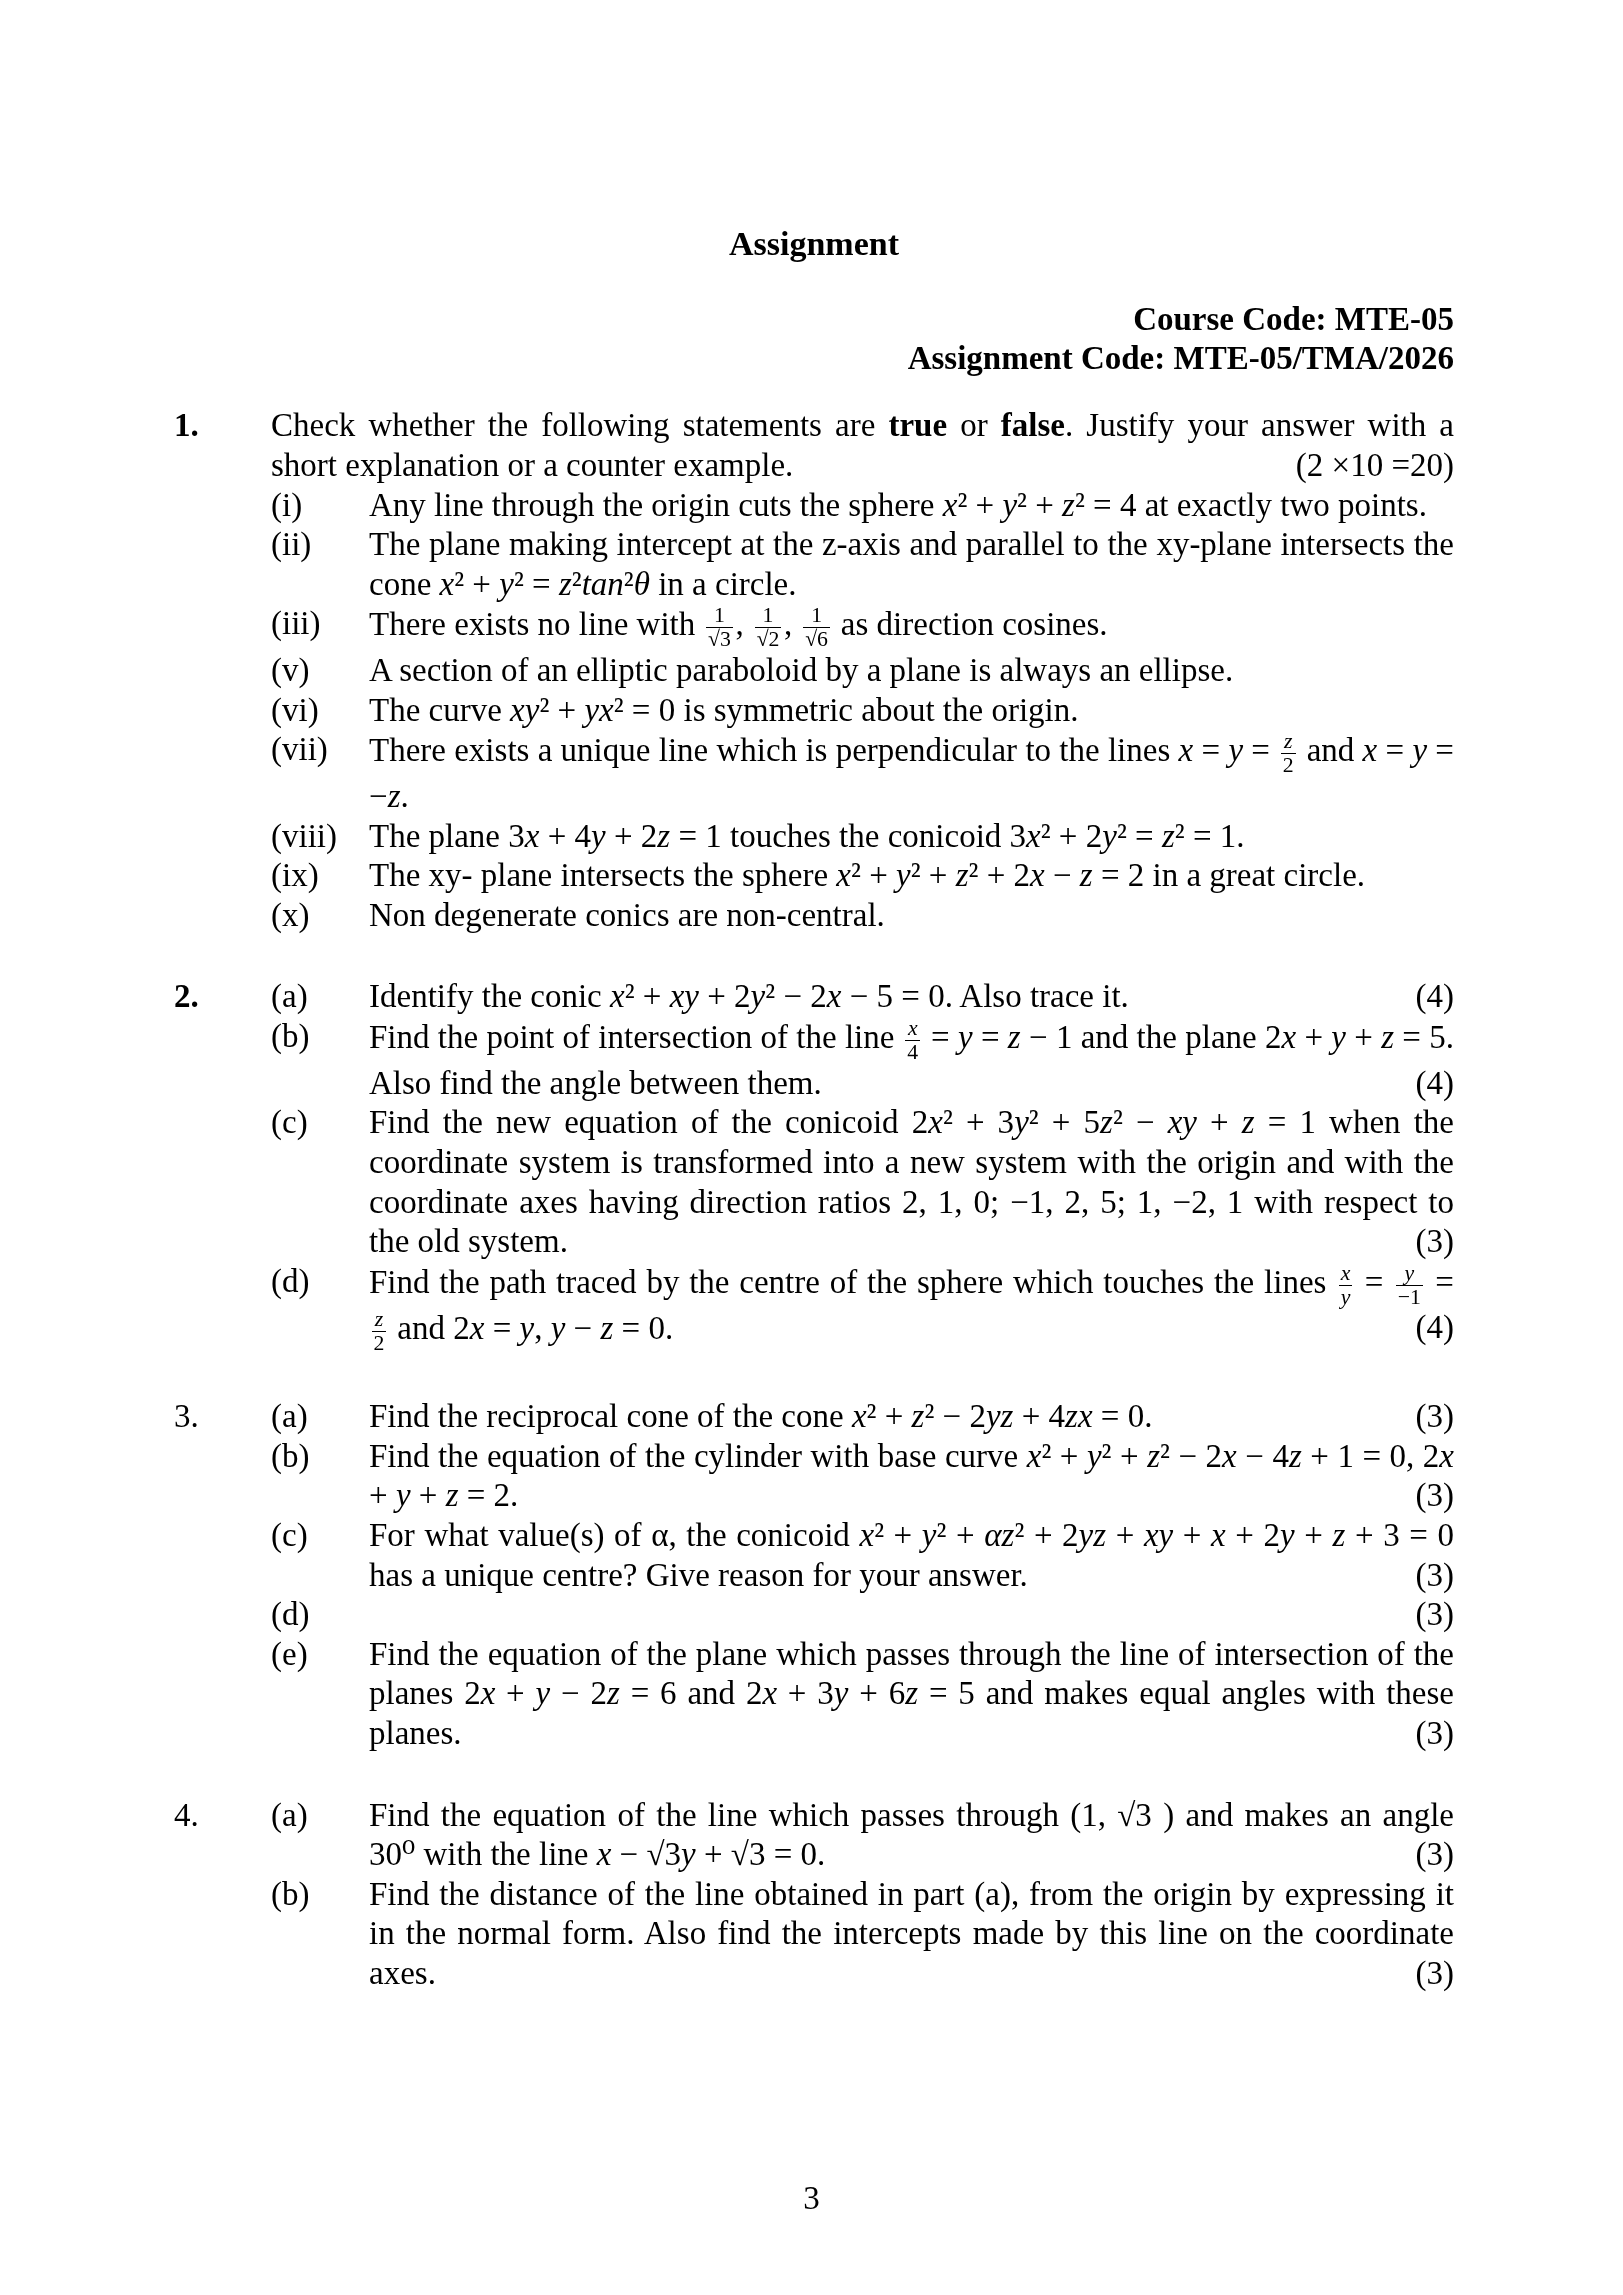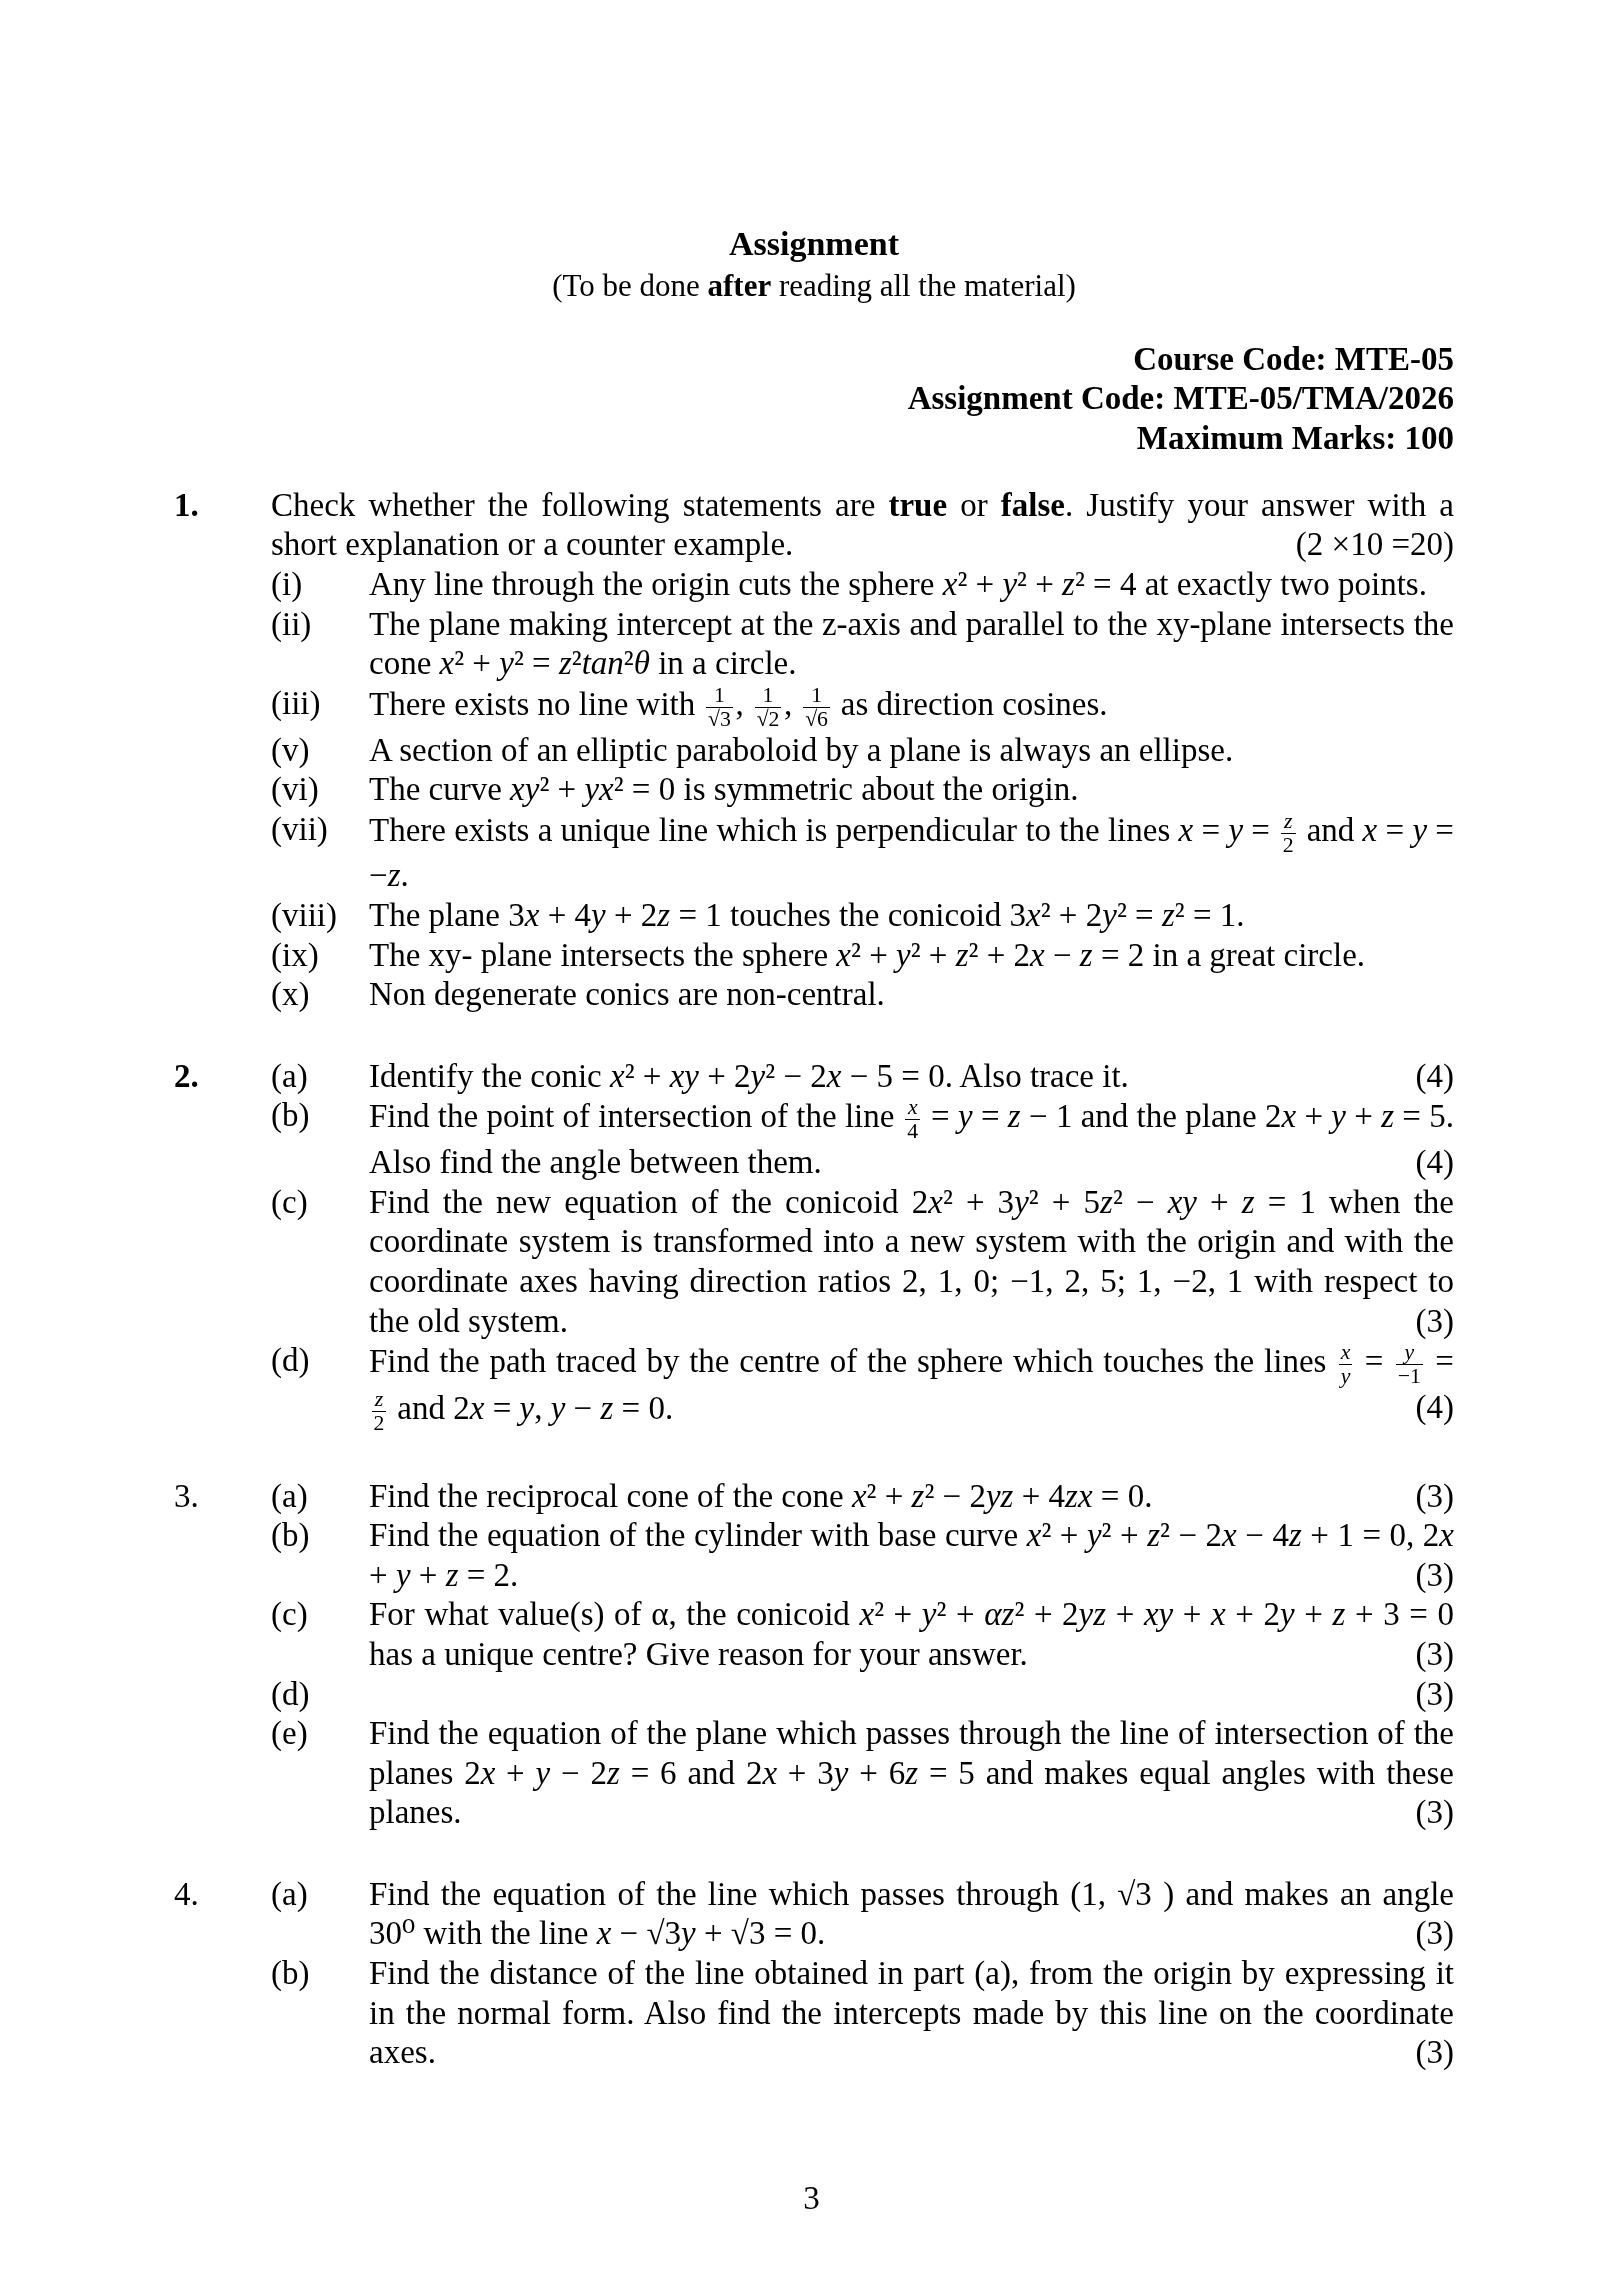--- a/index.html
+++ b/index.html
@@ -83,26 +83,24 @@
     text-align: center;
   }
 </style>
 </head>
 <body>
 
 <div class="page">
   <div class="content">
 
     <div class="doc-title">Assignment</div>
-    <div class="doc-subtitle">(To be done <b>after</b> reading all the material)</div>
 
     <div class="meta">
       <div>Course Code: MTE-05</div>
       <div>Assignment Code: MTE-05/TMA/2026</div>
-      <div>Maximum Marks: 100</div>
     </div>
 
     <div class="question q-first">
       <div class="qnum"><b>1.</b></div>
       <div class="qbody">
         <div class="para">
           <span>Check whether the following statements are <b>true</b> or <b>false</b>. Justify your answer with a short explanation or a counter example.</span>
           <span class="marks">(2 ×10 =20)</span>
         </div>
         <div class="item">

